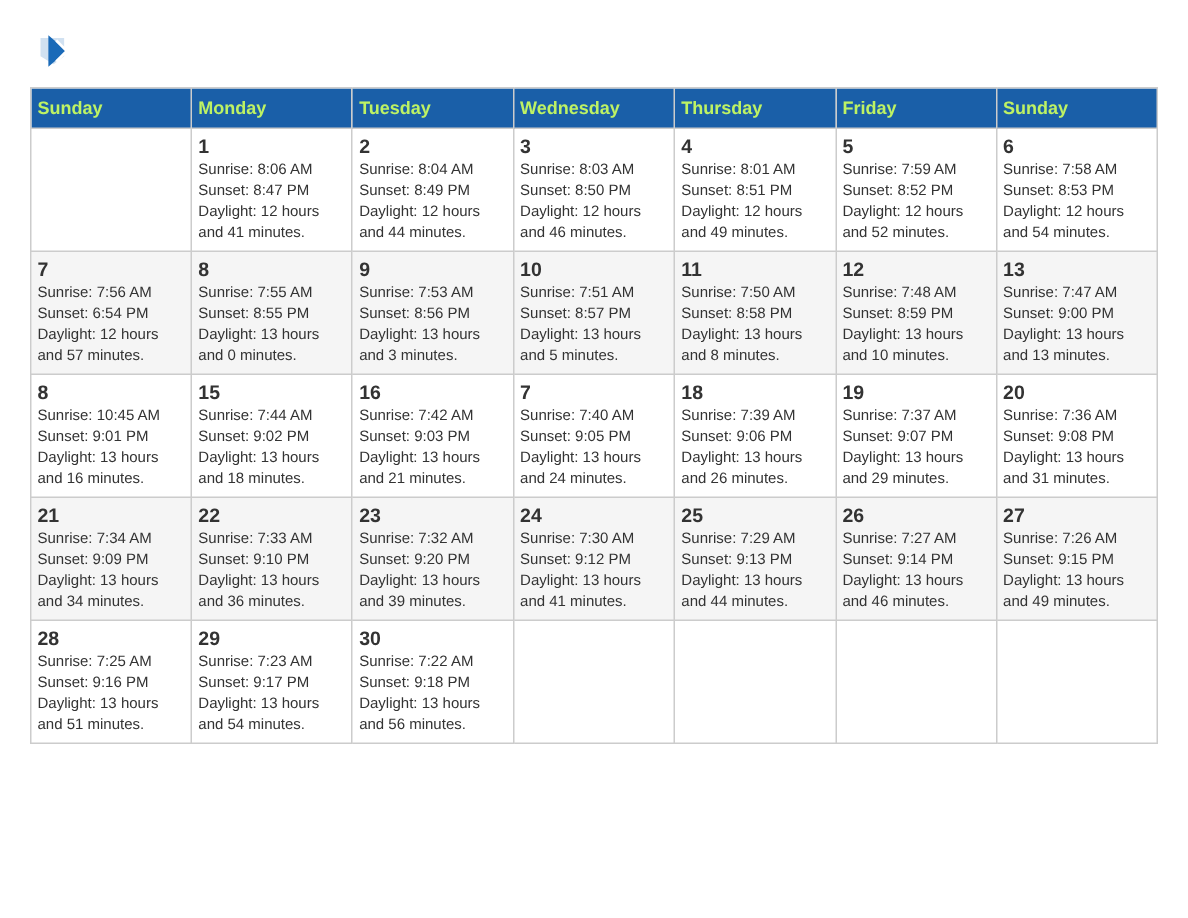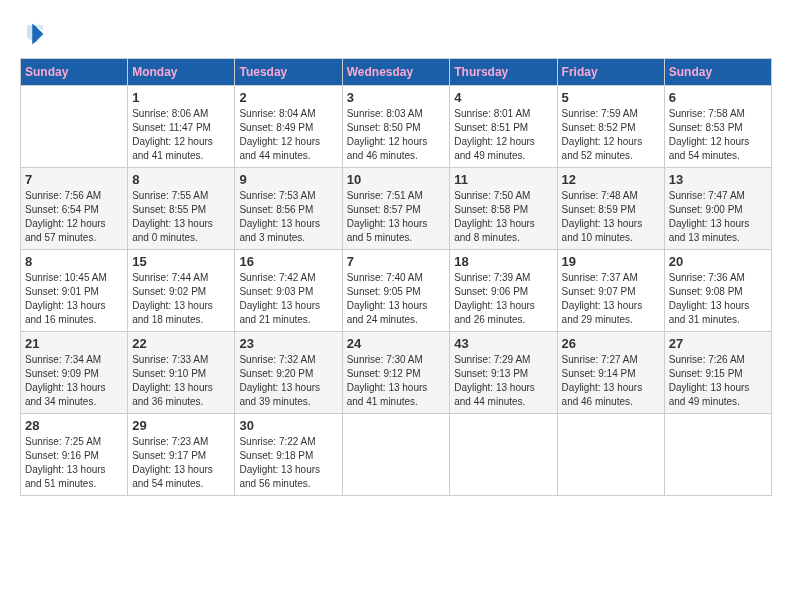--- a/index.html
+++ b/index.html
@@ -47,21 +47,21 @@
       font-size: 14px;
       color: #555;
     }
     table {
       width: 100%;
       border-collapse: collapse;
       font-size: 11px;
     }
     thead tr th {
       background-color: #1a5fa8;
-      color: #f9a8d4;
+      color: #bef264;
       padding: 6px 4px;
       text-align: left;
       font-size: 12px;
       border: 1px solid #ccc;
     }
     tbody tr td {
       border: 1px solid #ccc;
       vertical-align: top;
       padding: 4px;
       height: 80px;
@@ -124,21 +124,21 @@
         <th>Sunday</th>
       </tr>
   </thead>
   <tbody>
 
   <tr>
         <td class="empty"></td>
         <td>
           <span class="day-num">1</span>
           <div class="day-info">Sunrise: 8:06 AM
-Sunset: 11:47 PM
+Sunset: 8:47 PM
 Daylight: 12 hours
 and 41 minutes.</div>
         </td>
         <td>
           <span class="day-num">2</span>
           <div class="day-info">Sunrise: 8:04 AM
 Sunset: 8:49 PM
 Daylight: 12 hours
 and 44 minutes.</div>
         </td>
@@ -296,21 +296,21 @@
 and 39 minutes.</div>
         </td>
         <td>
           <span class="day-num">24</span>
           <div class="day-info">Sunrise: 7:30 AM
 Sunset: 9:12 PM
 Daylight: 13 hours
 and 41 minutes.</div>
         </td>
         <td>
-          <span class="day-num">43</span>
+          <span class="day-num">25</span>
           <div class="day-info">Sunrise: 7:29 AM
 Sunset: 9:13 PM
 Daylight: 13 hours
 and 44 minutes.</div>
         </td>
         <td>
           <span class="day-num">26</span>
           <div class="day-info">Sunrise: 7:27 AM
 Sunset: 9:14 PM
 Daylight: 13 hours

